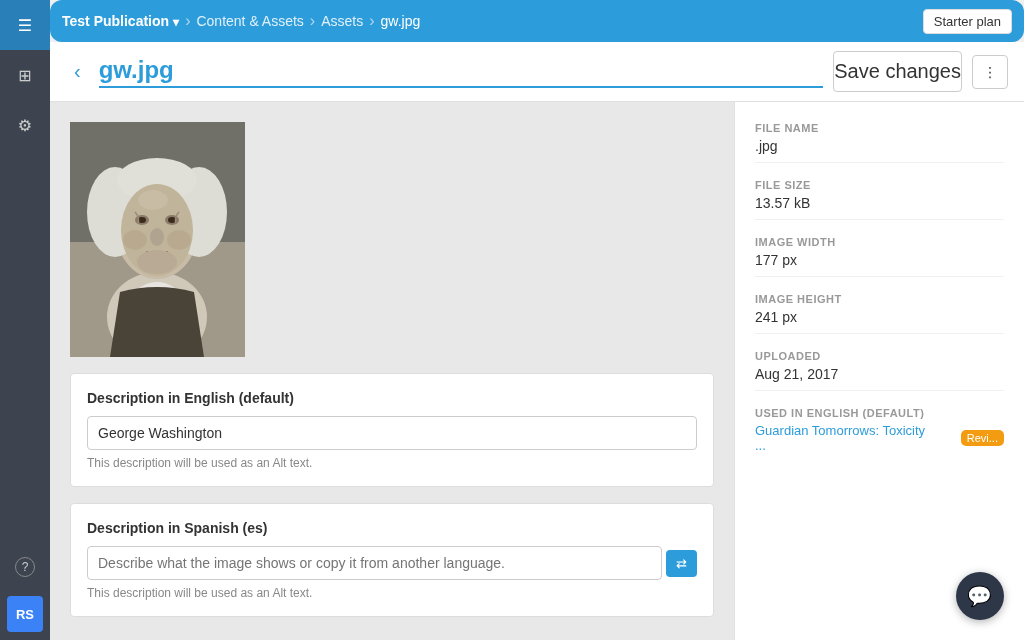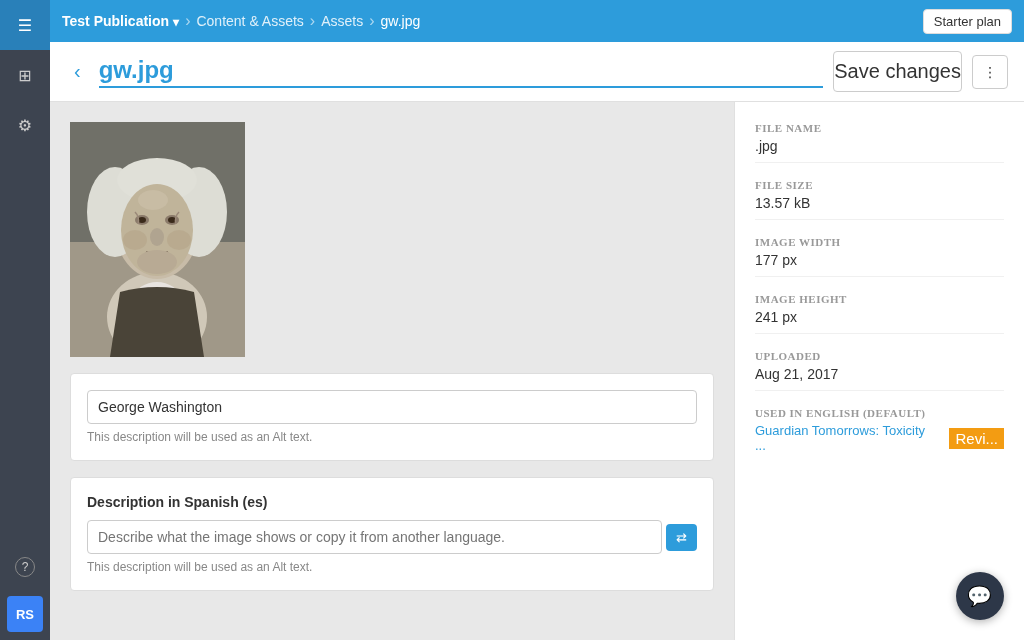--- a/index.html
+++ b/index.html
@@ -51,20 +51,21 @@
 
     
     .topbar {
       background: #2d9cdb;
       height: 42px;
       display: flex;
       align-items: center;
       padding: 0 12px;
       gap: 6px;
       flex-shrink: 0;
+      border-radius: 12px;
     }
     .topbar-publication {
       color: white;
       font-size: 14px;
       font-weight: 600;
       display: flex;
       align-items: center;
       gap: 4px;
       cursor: pointer;
     }
@@ -217,21 +218,20 @@
       flex-shrink: 0;
     }
     .meta-label {
       font-size: 11px;
       font-weight: 700;
       color: #999;
       letter-spacing: 0.5px;
       text-transform: uppercase;
       margin-bottom: 4px;
       margin-top: 16px;
-      font-family: Liberation Serif, serif;
     }
     .meta-label:first-child { margin-top: 0; }
     .meta-value {
       font-size: 14px;
       color: #333;
       margin-bottom: 4px;
     }
     .used-in-row {
       display: flex;
       align-items: center;
@@ -241,23 +241,23 @@
     .used-in-link {
       font-size: 13px;
       color: #2d9cdb;
       text-decoration: none;
       cursor: pointer;
       flex: 1;
     }
     .status-badge {
       background: #f39c12;
       color: white;
-      font-size: 15px;
+      font-size: 11px;
       padding: 2px 6px;
-      border-radius: 0;
+      border-radius: 5px;
       white-space: nowrap;
     }
 
     
     .chat-btn {
       position: fixed;
       bottom: 20px;
       right: 20px;
       width: 48px;
       height: 48px;
@@ -382,20 +382,21 @@
             <path d="M65 90 Q70 95 68 102" stroke="#9a8878" stroke-width="1.5" fill="none"></path>
             <path d="M109 90 Q104 95 106 102" stroke="#9a8878" stroke-width="1.5" fill="none"></path>
 
             <ellipse cx="65" cy="118" rx="12" ry="10" fill="#a89478" opacity="0.3"></ellipse>
             <ellipse cx="109" cy="118" rx="12" ry="10" fill="#a89478" opacity="0.3"></ellipse>
           </svg>
         </div>
       </div>
 
       <div class="description-card">
+        <div class="description-title">Description in English (default)</div>
         <input class="description-input" type="text" value="George Washington" style="">
         <div class="description-hint">This description will be used as an Alt text.</div>
       </div>
 
       <div class="description-card">
         <div class="description-title">Description in Spanish (es)</div>
         <div class="description-input-row">
           <input class="description-input" type="text" placeholder="Describe what the image shows or copy it from another language." style="">
           <button class="translate-btn">
             <span>⇄</span>

